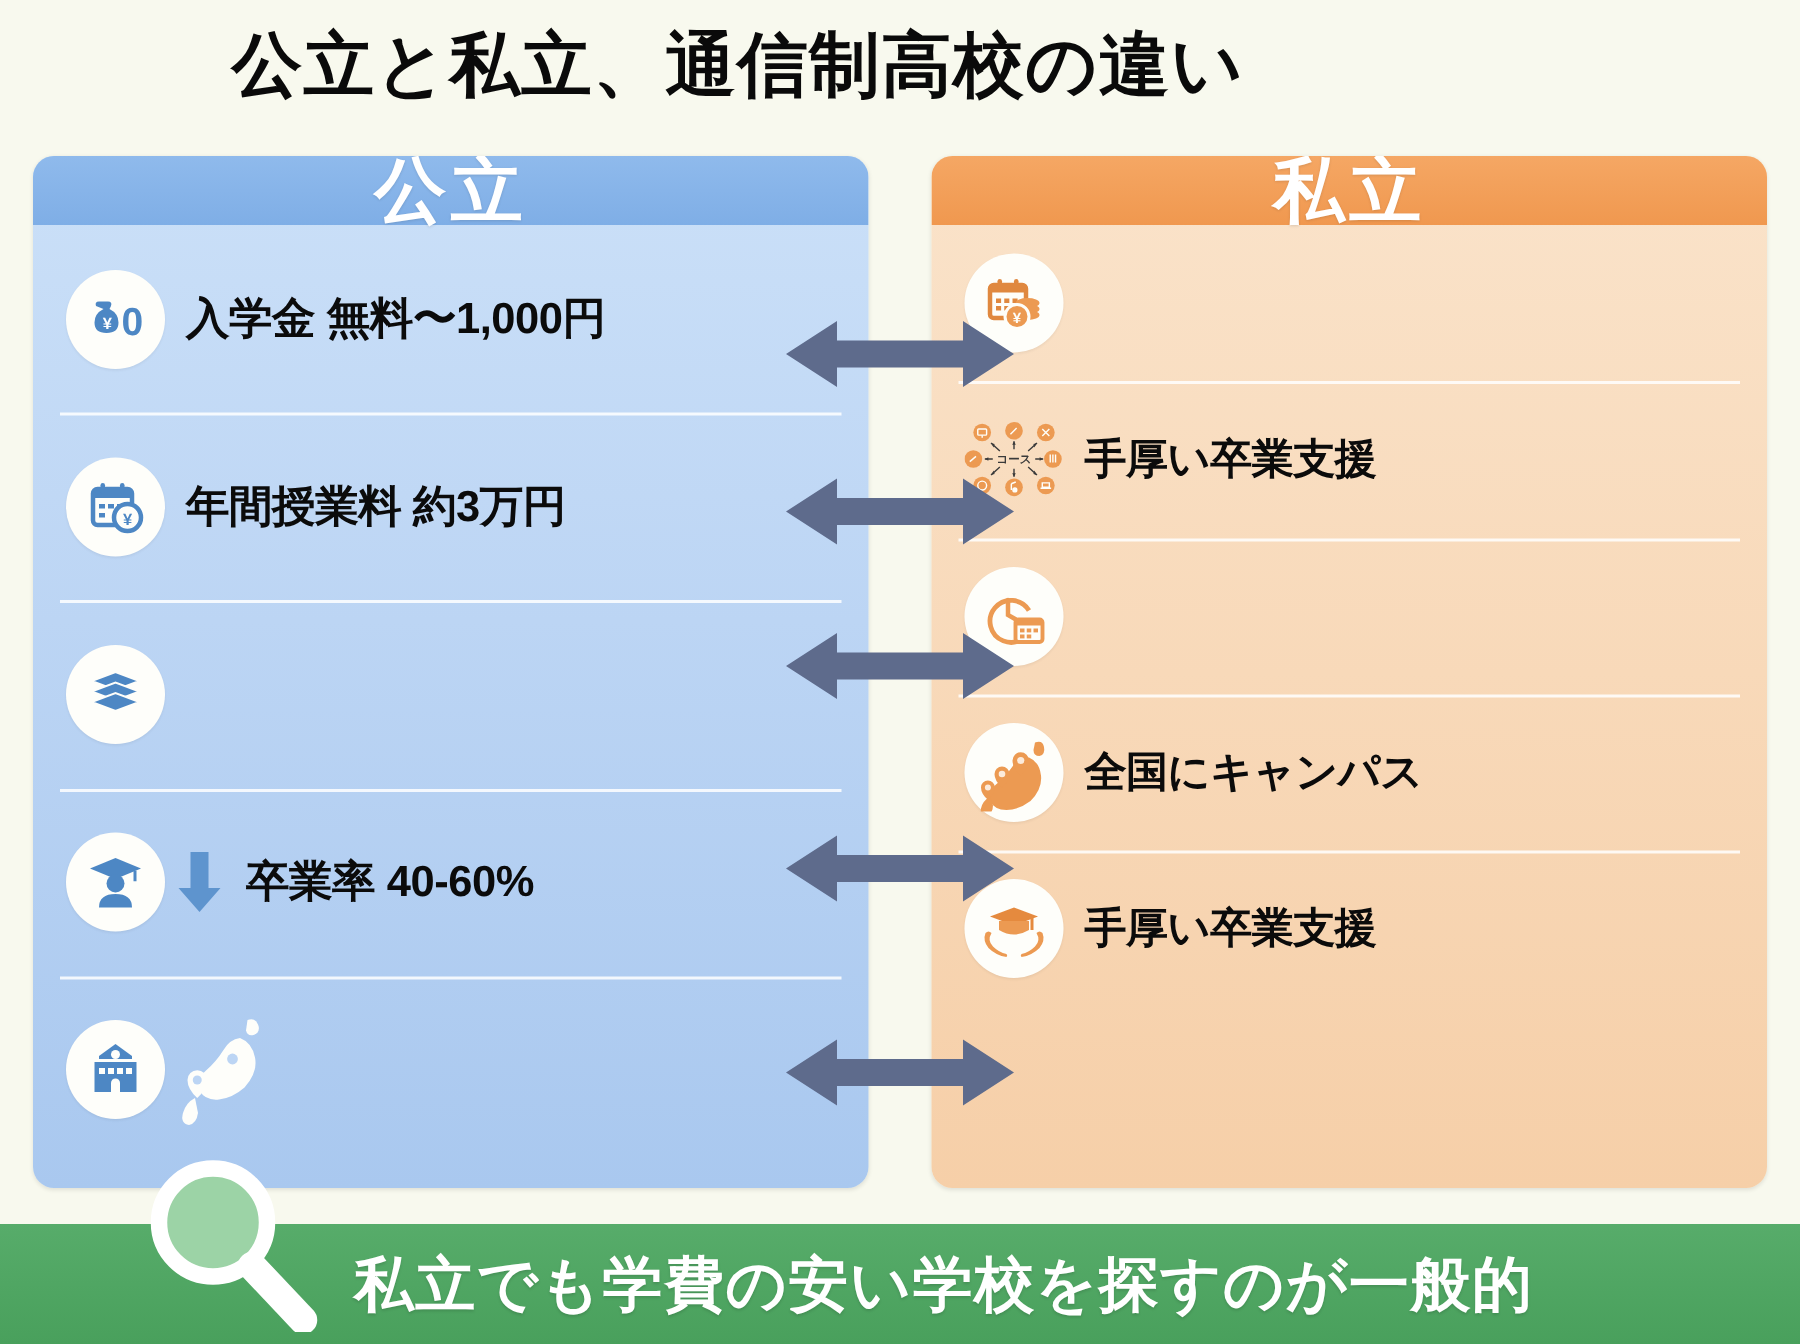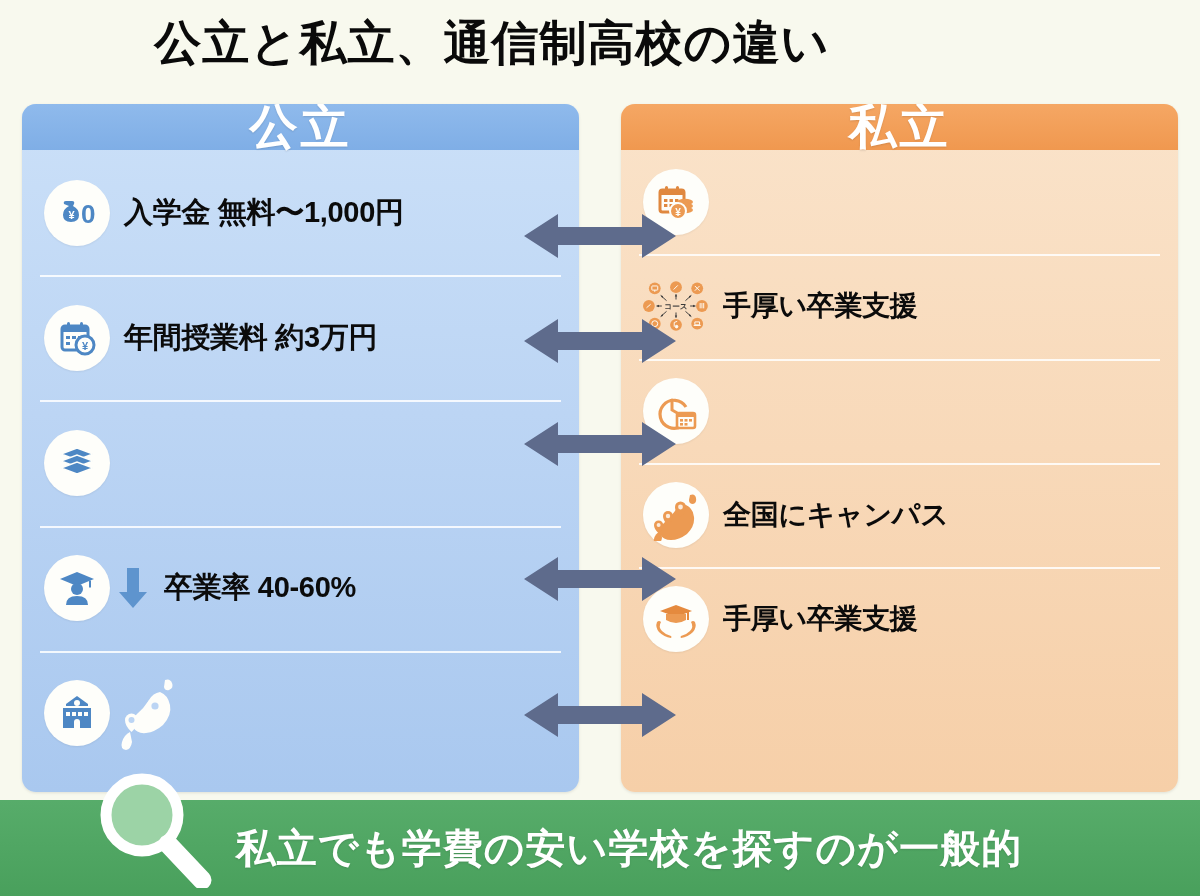--- a/index.html
+++ b/index.html
@@ -90,21 +90,21 @@
   .col-right .row-label{ font-size:28px; }
 
   
   .arrow-layer{ position:absolute; top:104px; left:0; width:1200px; height:688px; }
   .dbl-arrow{ position:absolute; left:524px; width:152px; height:54px; }
 
   
   .footer{
     position:absolute;
     left:0; bottom:0;
-    width:1200px; height:96px;
+    width:1200px; height:80px;
     background:linear-gradient(180deg,#57AC6A 0%,#49A05C 100%);
     display:flex; align-items:center; justify-content:center;
   }
   .footer-text{
     font-size:40px; font-weight:bold; color:#FFFFFF;
     letter-spacing:1px;
     text-shadow:0 1px 2px rgba(0,0,0,.13);
     margin-left:58px;
   }
   .magnifier{

